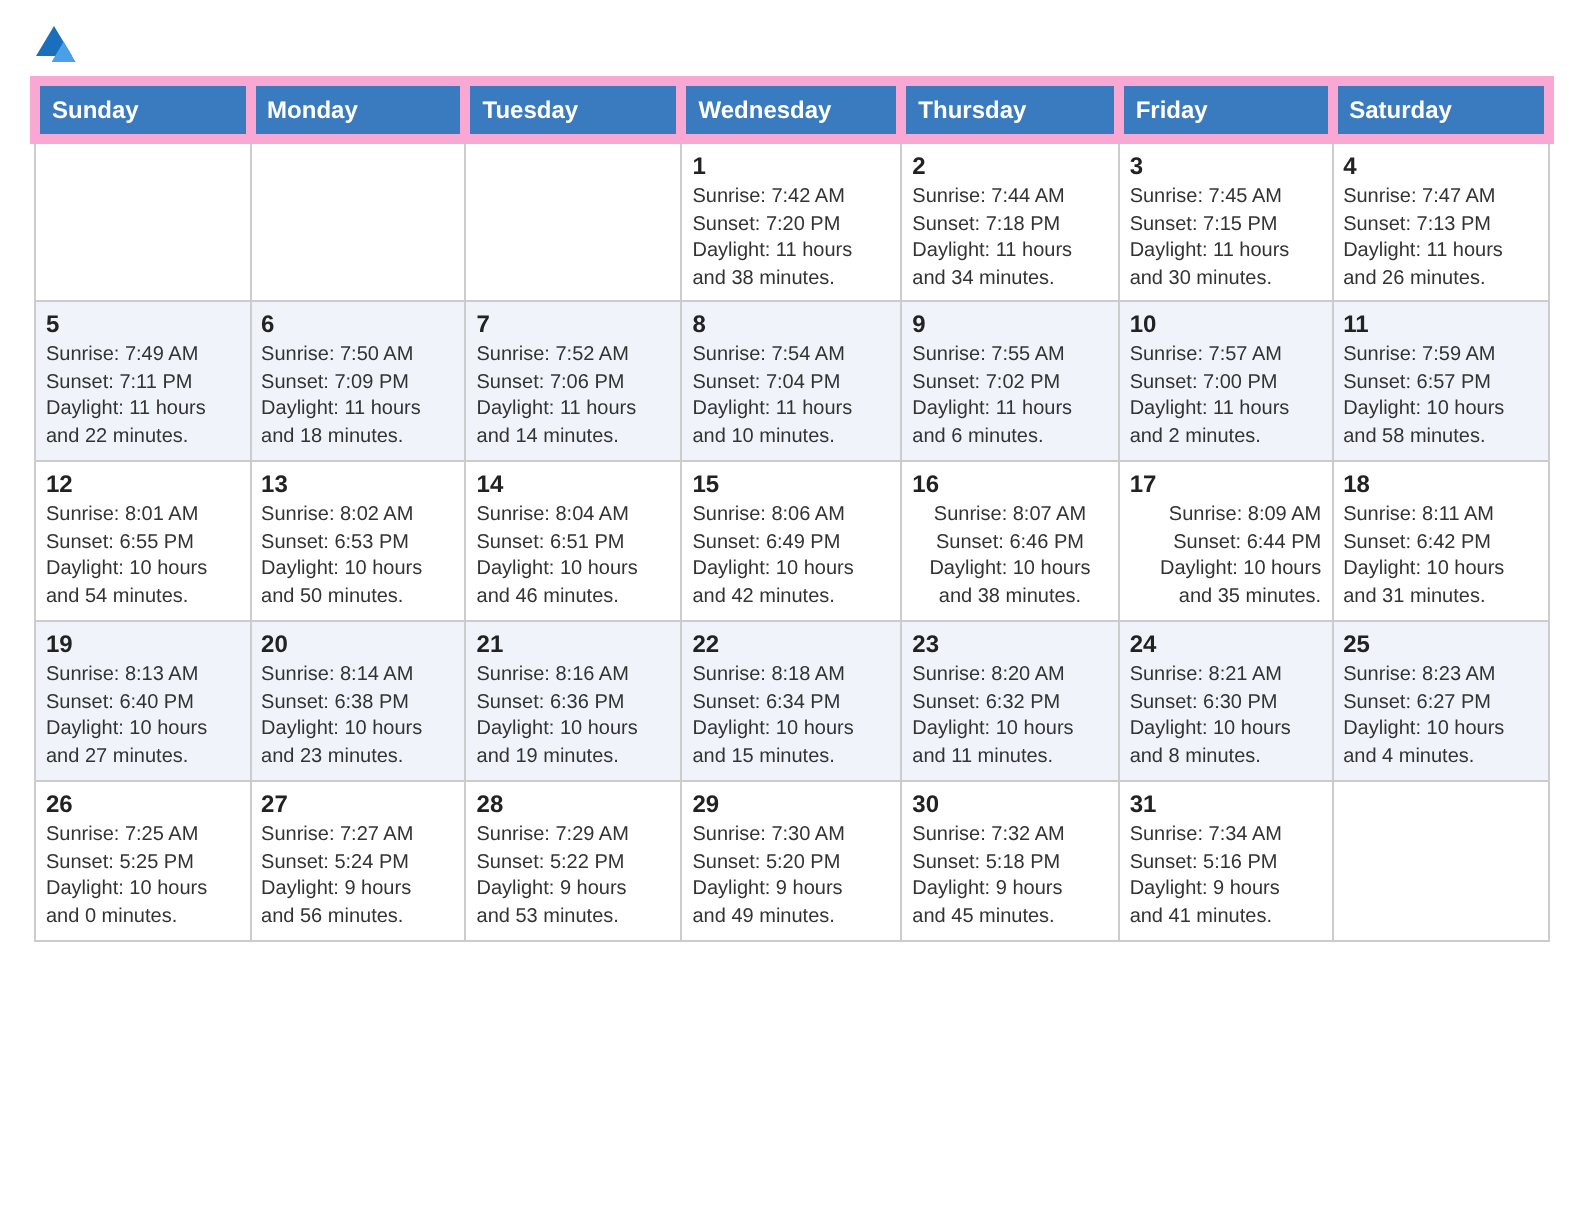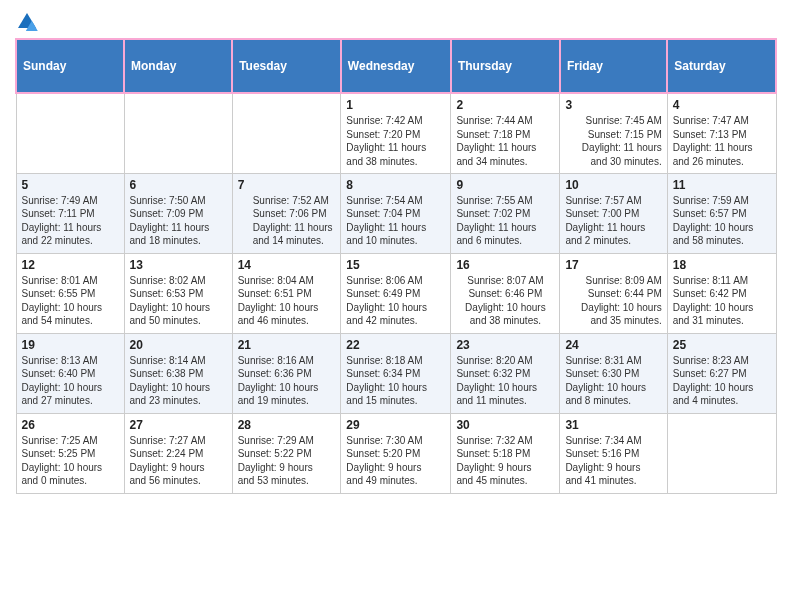--- a/index.html
+++ b/index.html
@@ -59,24 +59,24 @@
     }
     .calendar {
       width: 100%;
       border-collapse: collapse;
       font-size: 11px;
     }
     .calendar th {
       background: #3a7abf;
       color: #fff;
       text-align: left;
-      padding: 19px 6px;
+      padding: 5px 6px;
       font-size: 12px;
       font-weight: bold;
-      border: 2px solid #f9a8d4;
+      border: 5px solid #f9a8d4;
     }
     .calendar td {
       border: 1px solid #ccc;
       vertical-align: top;
       padding: 4px 5px;
       width: 113px;
       height: 80px;
       background: #fff;
     }
     .calendar tr:nth-child(even) td {
@@ -144,21 +144,21 @@
           </td>
           <td>
             <div class="day-number">2</div>
             <div class="day-info" style="white-space: pre-line;">Sunrise: 7:44 AM
 Sunset: 7:18 PM
 Daylight: 11 hours
 and 34 minutes.</div>
           </td>
           <td>
             <div class="day-number">3</div>
-            <div class="day-info" style="white-space: pre-line; text-align: right;">Sunrise: 7:45 AM
+            <div class="day-info" style="white-space: pre-line;">Sunrise: 7:45 AM
 Sunset: 7:15 PM
 Daylight: 11 hours
 and 30 minutes.</div>
           </td>
           <td>
             <div class="day-number">4</div>
             <div class="day-info" style="white-space: pre-line;">Sunrise: 7:47 AM
 Sunset: 7:13 PM
 Daylight: 11 hours
 and 26 minutes.</div>
@@ -174,21 +174,21 @@
           </td>
           <td>
             <div class="day-number">6</div>
             <div class="day-info" style="white-space: pre-line;">Sunrise: 7:50 AM
 Sunset: 7:09 PM
 Daylight: 11 hours
 and 18 minutes.</div>
           </td>
           <td>
             <div class="day-number">7</div>
-            <div class="day-info" style="white-space: pre-line; margin-left: 15px;">Sunrise: 7:52 AM
+            <div class="day-info" style="white-space: pre-line;">Sunrise: 7:52 AM
 Sunset: 7:06 PM
 Daylight: 11 hours
 and 14 minutes.</div>
           </td>
           <td>
             <div class="day-number">8</div>
             <div class="day-info" style="white-space: pre-line;">Sunrise: 7:54 AM
 Sunset: 7:04 PM
 Daylight: 11 hours
 and 10 minutes.</div>
@@ -297,21 +297,21 @@
           </td>
           <td>
             <div class="day-number">23</div>
             <div class="day-info" style="white-space: pre-line;">Sunrise: 8:20 AM
 Sunset: 6:32 PM
 Daylight: 10 hours
 and 11 minutes.</div>
           </td>
           <td>
             <div class="day-number">24</div>
-            <div class="day-info" style="white-space: pre-line;">Sunrise: 8:31 AM
+            <div class="day-info" style="white-space: pre-line;">Sunrise: 8:21 AM
 Sunset: 6:30 PM
 Daylight: 10 hours
 and 8 minutes.</div>
           </td>
           <td>
             <div class="day-number">25</div>
             <div class="day-info" style="white-space: pre-line;">Sunrise: 8:23 AM
 Sunset: 6:27 PM
 Daylight: 10 hours
 and 4 minutes.</div>
@@ -321,21 +321,21 @@
           <td>
             <div class="day-number">26</div>
             <div class="day-info" style="white-space: pre-line;">Sunrise: 7:25 AM
 Sunset: 5:25 PM
 Daylight: 10 hours
 and 0 minutes.</div>
           </td>
           <td>
             <div class="day-number">27</div>
             <div class="day-info" style="white-space: pre-line;">Sunrise: 7:27 AM
-Sunset: 2:24 PM
+Sunset: 5:24 PM
 Daylight: 9 hours
 and 56 minutes.</div>
           </td>
           <td>
             <div class="day-number">28</div>
             <div class="day-info" style="white-space: pre-line;">Sunrise: 7:29 AM
 Sunset: 5:22 PM
 Daylight: 9 hours
 and 53 minutes.</div>
           </td>

